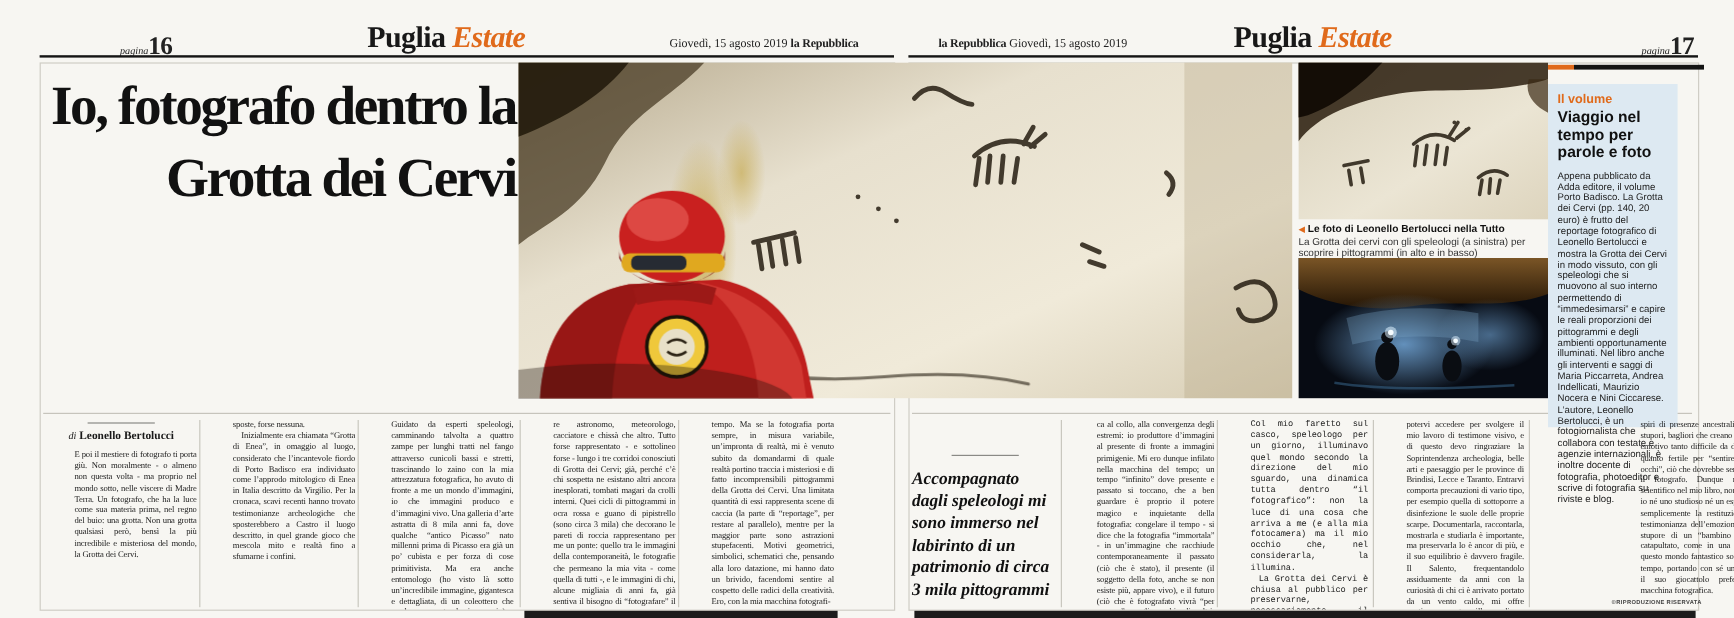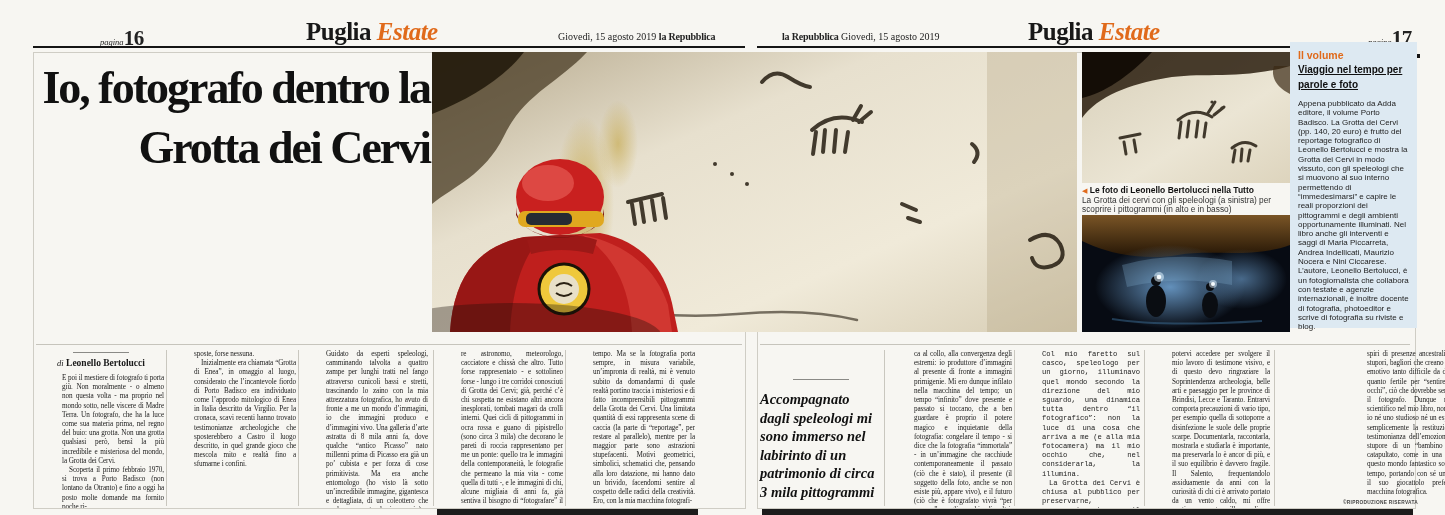--- a/index.html
+++ b/index.html
@@ -44,24 +44,24 @@
   
   .photo{display:block;}
   .caption{left:1082px;top:186px;width:208px;font-family:"Liberation Sans","DejaVu Sans",sans-serif;}
   .cap-title{font-size:8.5px;font-weight:bold;color:#111;line-height:9.5px;}
   .cap-arrow{color:#e06a1b;font-size:7px;}
   .cap-body{font-size:8.3px;line-height:9.3px;color:#333;}
 
   
   .sidebar-bar{left:1290px;top:54px;width:130px;height:4px;
                background:linear-gradient(to right,#e06a1b 0 22px,#141414 22px);}
-  .sidebar{left:1290px;top:42px;width:127px;height:286px;background:#dde9f2;
+  .sidebar{left:1290px;top:70px;width:108px;height:286px;background:#dde9f2;
            font-family:"Liberation Sans","DejaVu Sans",sans-serif;padding:7px 8px;box-sizing:border-box;}
   .sb-kicker{color:#e06a1b;font-size:10.5px;font-weight:bold;margin:0 0 2px;}
-  .sb-title{color:#101010;font-size:10px;line-height:14.5px;font-weight:bold;margin:0 0 7px;text-decoration:underline;}
+  .sb-title{color:#101010;font-size:13px;line-height:14.5px;font-weight:bold;margin:0 0 7px;}
   .sb-body{font-size:8px;line-height:9.3px;color:#222;margin:0;}
 
   .adbar{height:6px;background:#1c1c1c;top:509px;}
 </style>
 </head>
 <body>
 
 <div class="canvas">
 
   <div class="abs folio" style="left:100px;top:26px;">
@@ -211,21 +211,20 @@
     <p class="sb-body">Appena pubblicato da Adda editore, il volume Porto Badisco. La Grotta dei Cervi (pp. 140, 20 euro) è frutto del reportage fotografico di Leonello Bertolucci e mostra la Grotta dei Cervi in modo vissuto, con gli speleologi che si muovono al suo interno permettendo di “immedesimarsi” e capire le reali proporzioni dei pittogrammi e degli ambienti opportunamente illuminati. Nel libro anche gli interventi e saggi di Maria Piccarreta, Andrea Indellicati, Maurizio Nocera e Nini Ciccarese. L’autore, Leonello Bertolucci, è un fotogiornalista che collabora con testate e agenzie internazionali, è inoltre docente di fotografia, photoeditor e scrive di fotografia su riviste e blog.</p>
   </div>
 
   <div class="abs col" style="left:38px;">
     <div class="bylinerule"></div>
     <div class="byline">
       <span class="pfx">di</span>
       <span>Leonello Bertolucci</span>
     </div>
     <p>E poi il mestiere di fotografo ti porta giù. Non moralmente - o almeno non questa volta - ma proprio nel mondo sotto, nelle viscere di Madre Terra. Un fotografo, che ha la luce come sua materia prima, nel regno del buio: una grotta. Non una grotta qualsiasi però, bensì la più incredibile e misteriosa del mondo, la Grotta dei Cervi.</p>
-    <p class="ind">Scoperta il primo febbraio 1970, si trova a Porto Badisco (non lontano da Otranto) e fino a oggi ha posto molte domande ma fornito poche ri-</p>
   </div>
   <div class="abs col" style="left:170px;">
     <p>sposte, forse nessuna.</p>
     <p class="ind">Inizialmente era chiamata “Grotta di Enea”, in omaggio al luogo, considerato che l’incantevole fiordo di Porto Badisco era individuato come l’approdo mitologico di Enea in Italia descritto da Virgilio. Per la cronaca, scavi recenti hanno trovato testimonianze archeologiche che sposterebbero a Castro il luogo descritto, in quel grande gioco che mescola mito e realtà fino a sfumarne i confini.</p>
   </div>
   <div class="abs col" style="left:302px;">
     <p>Guidato da esperti speleologi, camminando talvolta a quattro zampe per lunghi tratti nel fango attraverso cunicoli bassi e stretti, trascinando lo zaino con la mia attrezzatura fotografica, ho avuto di fronte a me un mondo d’immagini, io che immagini produco e d’immagini vivo. Una galleria d’arte astratta di 8 mila anni fa, dove qualche “antico Picasso” nato millenni prima di Picasso era già un po’ cubista e per forza di cose primitivista. Ma era anche entomologo (ho visto là sotto un’incredibile immagine, gigantesca e dettagliata, di un coleottero che sembra osservato al microscopio), e poi pu-</p>
   </div>
   <div class="abs col" style="left:437px;">
     <p>re astronomo, meteorologo, cacciatore e chissà che altro. Tutto forse rappresentato - e sottolineo forse - lungo i tre corridoi conosciuti di Grotta dei Cervi; già, perché c’è chi sospetta ne esistano altri ancora inesplorati, tombati magari da crolli interni. Quei cicli di pittogrammi in ocra rossa e guano di pipistrello (sono circa 3 mila) che decorano le pareti di roccia rappresentano per me un ponte: quello tra le immagini della contemporaneità, le fotografie che permeano la mia vita - come quella di tutti -, e le immagini di chi, alcune migliaia di anni fa, già sentiva il bisogno di “fotografare” il suo</p>

